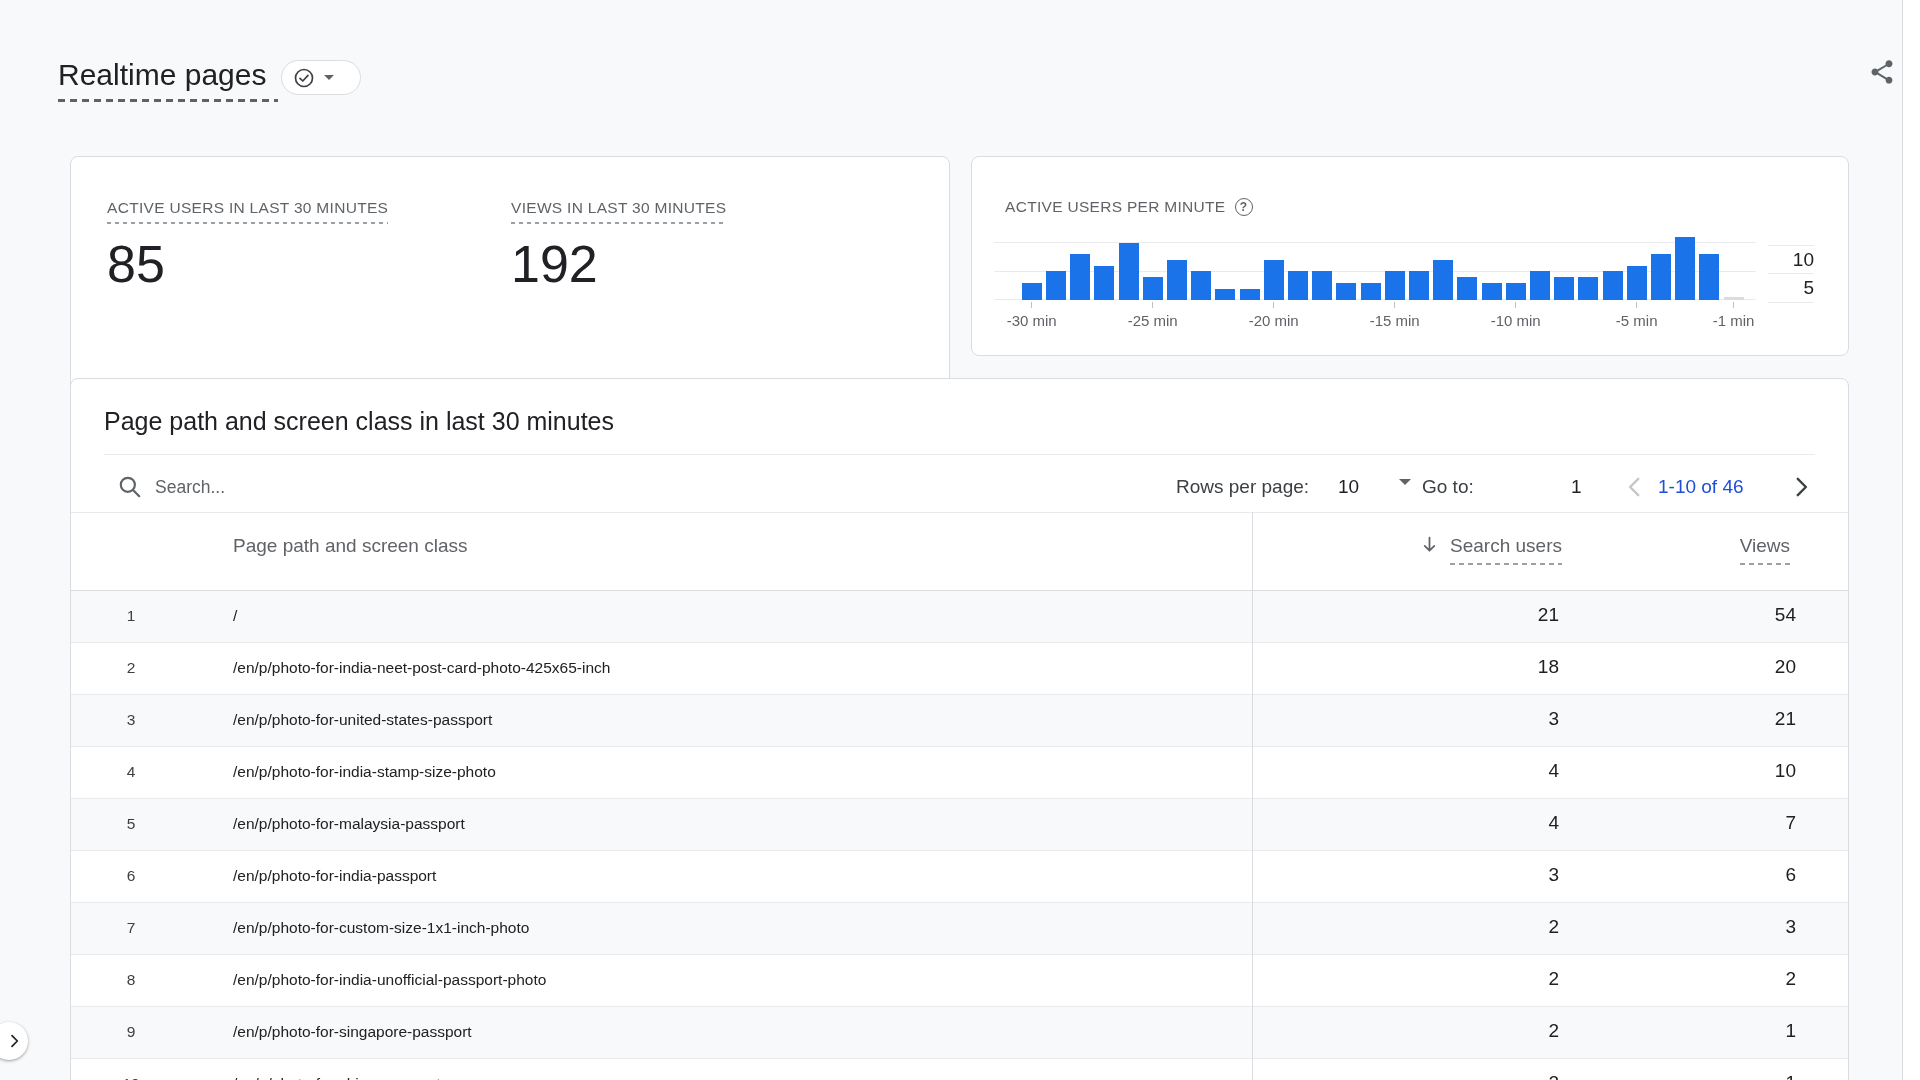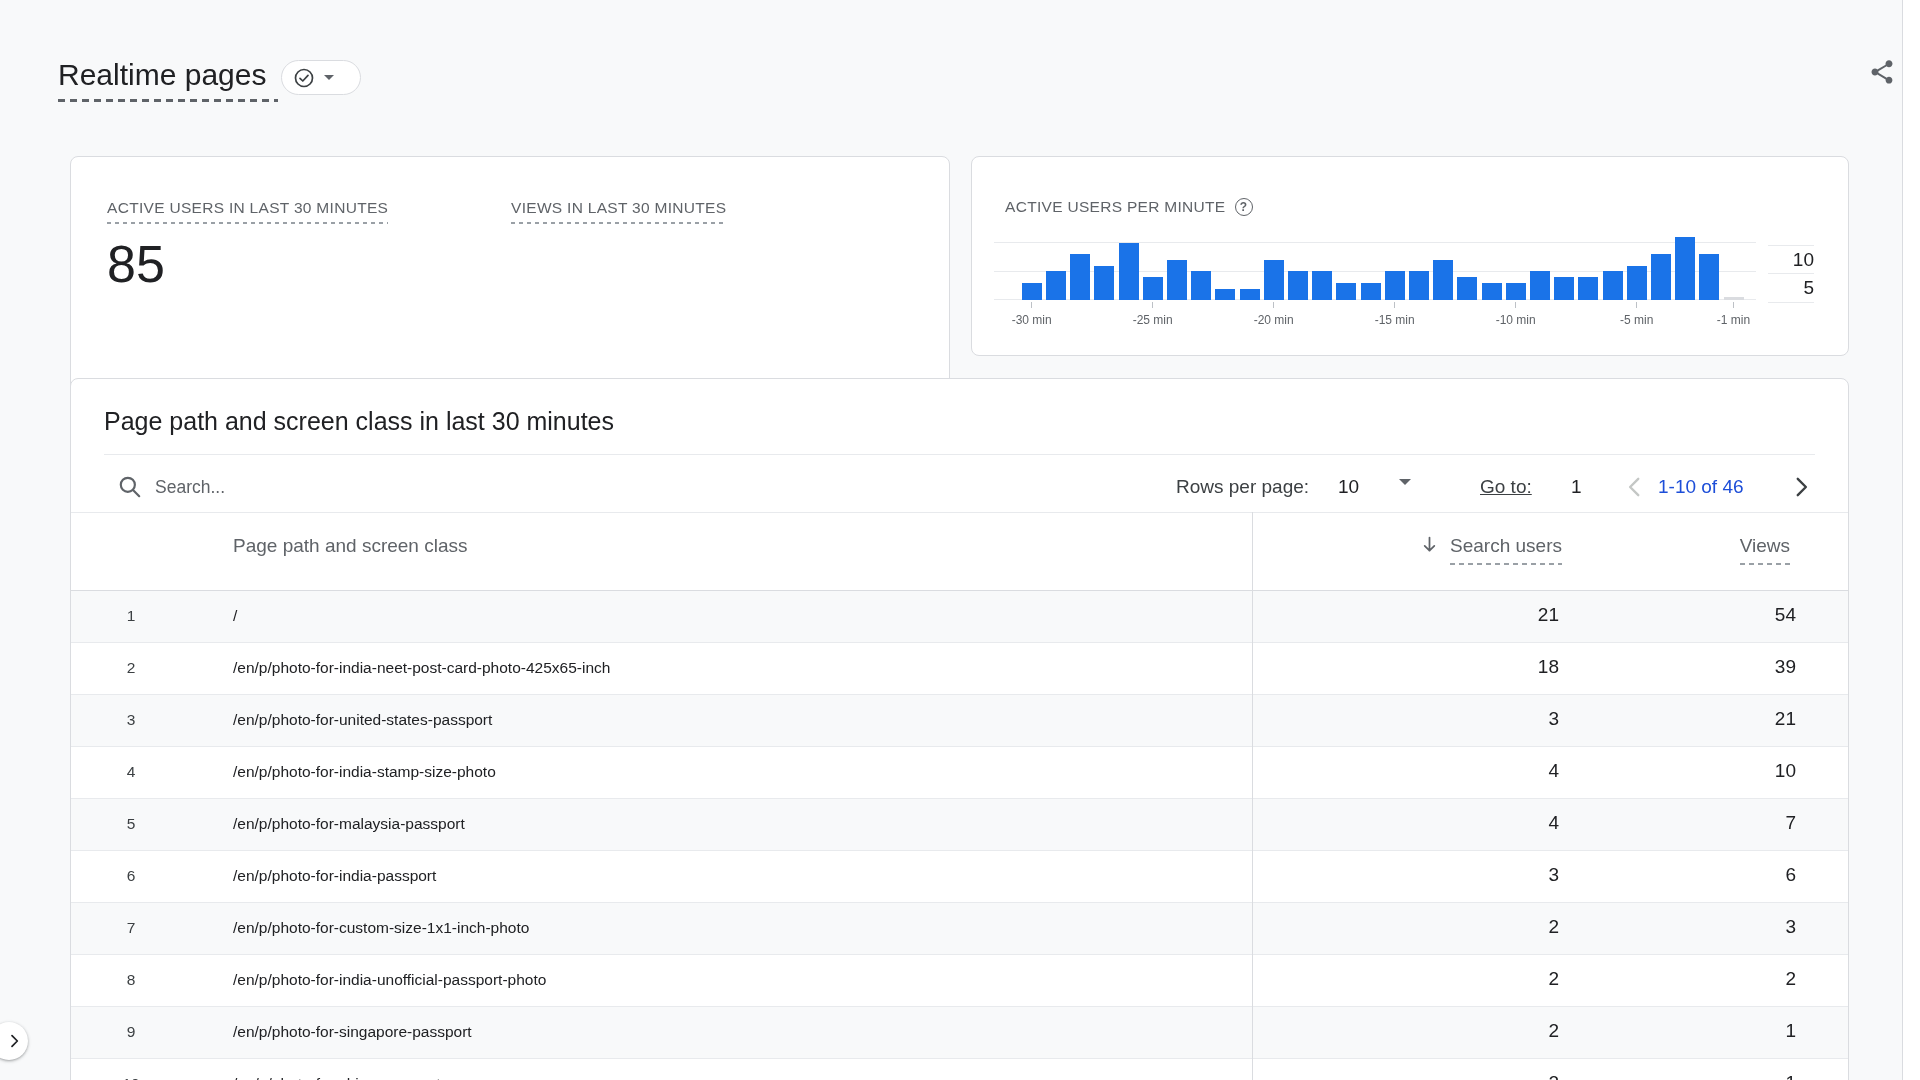--- a/index.html
+++ b/index.html
@@ -66,21 +66,21 @@
     font-weight:700; cursor:pointer;
   }
   .plot { position:absolute; left:22px; bottom:55px; width:762px; height:134px; }
   .gridline { position:absolute; left:0; width:100%; height:1px; background:#e8eaed; }
   .g0 { bottom:0; } .g5 { bottom:28.5px; } .g10 { bottom:57px; }
   .bar { position:absolute; bottom:0; width:20px; background:#1a73e8; }
   .bar.partial { background:#dadce0; }
   .tickmark { position:absolute; top:145px; width:1px; height:6px; background:#bdc1c6; }
   .ticklabel {
     position:absolute; top:154px; width:84px; text-align:center;
-    font-size:12px; color:#5f6368; line-height:19px;
+    font-size:15px; color:#5f6368; line-height:19px;
   }
   .yaxis-seg { position:absolute; left:796px; width:46px; height:1px; background:#e8eaed; }
   .ys10 { top:88px; } .ys5 { top:116px; } .ys0 { top:145px; }
   .yaxis-label { position:absolute; left:796px; width:46px; text-align:right; font-size:19px; color:#202124; }
   .yl10 { top:92px; } .yl5 { top:120px; }
 
   
   .table-title { position:absolute; left:33px; top:28px; font-size:25px; font-weight:400; color:#202124; }
   .title-divider { position:absolute; left:33px; right:33px; top:75px; height:1px; background:#e8eaed; }
   .controls-divider { position:absolute; left:0; right:0; top:133px; height:1px; background:#e8eaed; }
@@ -89,21 +89,21 @@
   .search-input {
     position:absolute; left:84px; top:94px; width:420px; height:28px;
     border:none; outline:none; font-size:17.5px; color:#202124; font-family:inherit; background:transparent;
   }
   .search-input::placeholder { color:#5f6368; opacity:1; }
 
   .ctl { position:absolute; top:97px; font-size:19px; color:#3c4043; line-height:22px; white-space:nowrap; }
   .ctl-rows-label { left:1105px; }
   .ctl-rows-value { left:1267px; color:#202124; cursor:pointer; }
   .ctl-caret { position:absolute; left:1328px; top:106px; cursor:pointer; }
-  .ctl-goto-label { left:1409px;text-decoration:underline; }
+  .ctl-goto-label { left:1351px; }
   .ctl-goto-value { left:1500px; color:#202124; cursor:pointer; }
   .pg-chevron { position:absolute; top:95px; width:26px; height:26px; cursor:pointer; }
   .pg-prev { left:1551px; } .pg-next { left:1717px; }
   .ctl-range { left:1587px; color:#1d4ed8; }
 
   .thead { position:absolute; left:0; top:133px; width:100%; height:79px; border-bottom:1px solid #dadce0; }
   .th { position:absolute; font-size:19px; color:#5f6368; line-height:22px; white-space:nowrap; }
   .th-dim { left:162px; top:23px; }
   .th-sortable { cursor:pointer; display:inline-block; padding-bottom:8px;
     background-image:repeating-linear-gradient(90deg,#9aa0a6 0 5px,transparent 5px 9px);
@@ -154,20 +154,21 @@
   </span>
 </button>
 
 <section class="card stats-card">
   <div class="kpi kpi-1">
     <span class="kpi-label">ACTIVE USERS IN LAST 30 MINUTES</span>
     <div class="kpi-value">85</div>
   </div>
   <div class="kpi kpi-2">
     <span class="kpi-label">VIEWS IN LAST 30 MINUTES</span>
+    <div class="kpi-value">192</div>
   </div>
 </section>
 
 <section class="card chart-card">
   <div class="chart-title-row">
     <span class="chart-title">ACTIVE USERS PER MINUTE</span>
     <span class="help-icon">?</span>
   </div>
 
   <div class="plot">
@@ -283,21 +284,21 @@
       <div class="trow">
         <div class="cell cell-num">1</div>
         <div class="cell cell-path">/</div>
         <div class="cell cell-users">21</div>
         <div class="cell cell-views">54</div>
       </div>
       <div class="trow">
         <div class="cell cell-num">2</div>
         <div class="cell cell-path">/en/p/photo-for-india-neet-post-card-photo-425x65-inch</div>
         <div class="cell cell-users">18</div>
-        <div class="cell cell-views">39</div>
+        <div class="cell cell-views">20</div>
       </div>
       <div class="trow">
         <div class="cell cell-num">3</div>
         <div class="cell cell-path">/en/p/photo-for-united-states-passport</div>
         <div class="cell cell-users">3</div>
         <div class="cell cell-views">21</div>
       </div>
       <div class="trow">
         <div class="cell cell-num">4</div>
         <div class="cell cell-path">/en/p/photo-for-india-stamp-size-photo</div>

